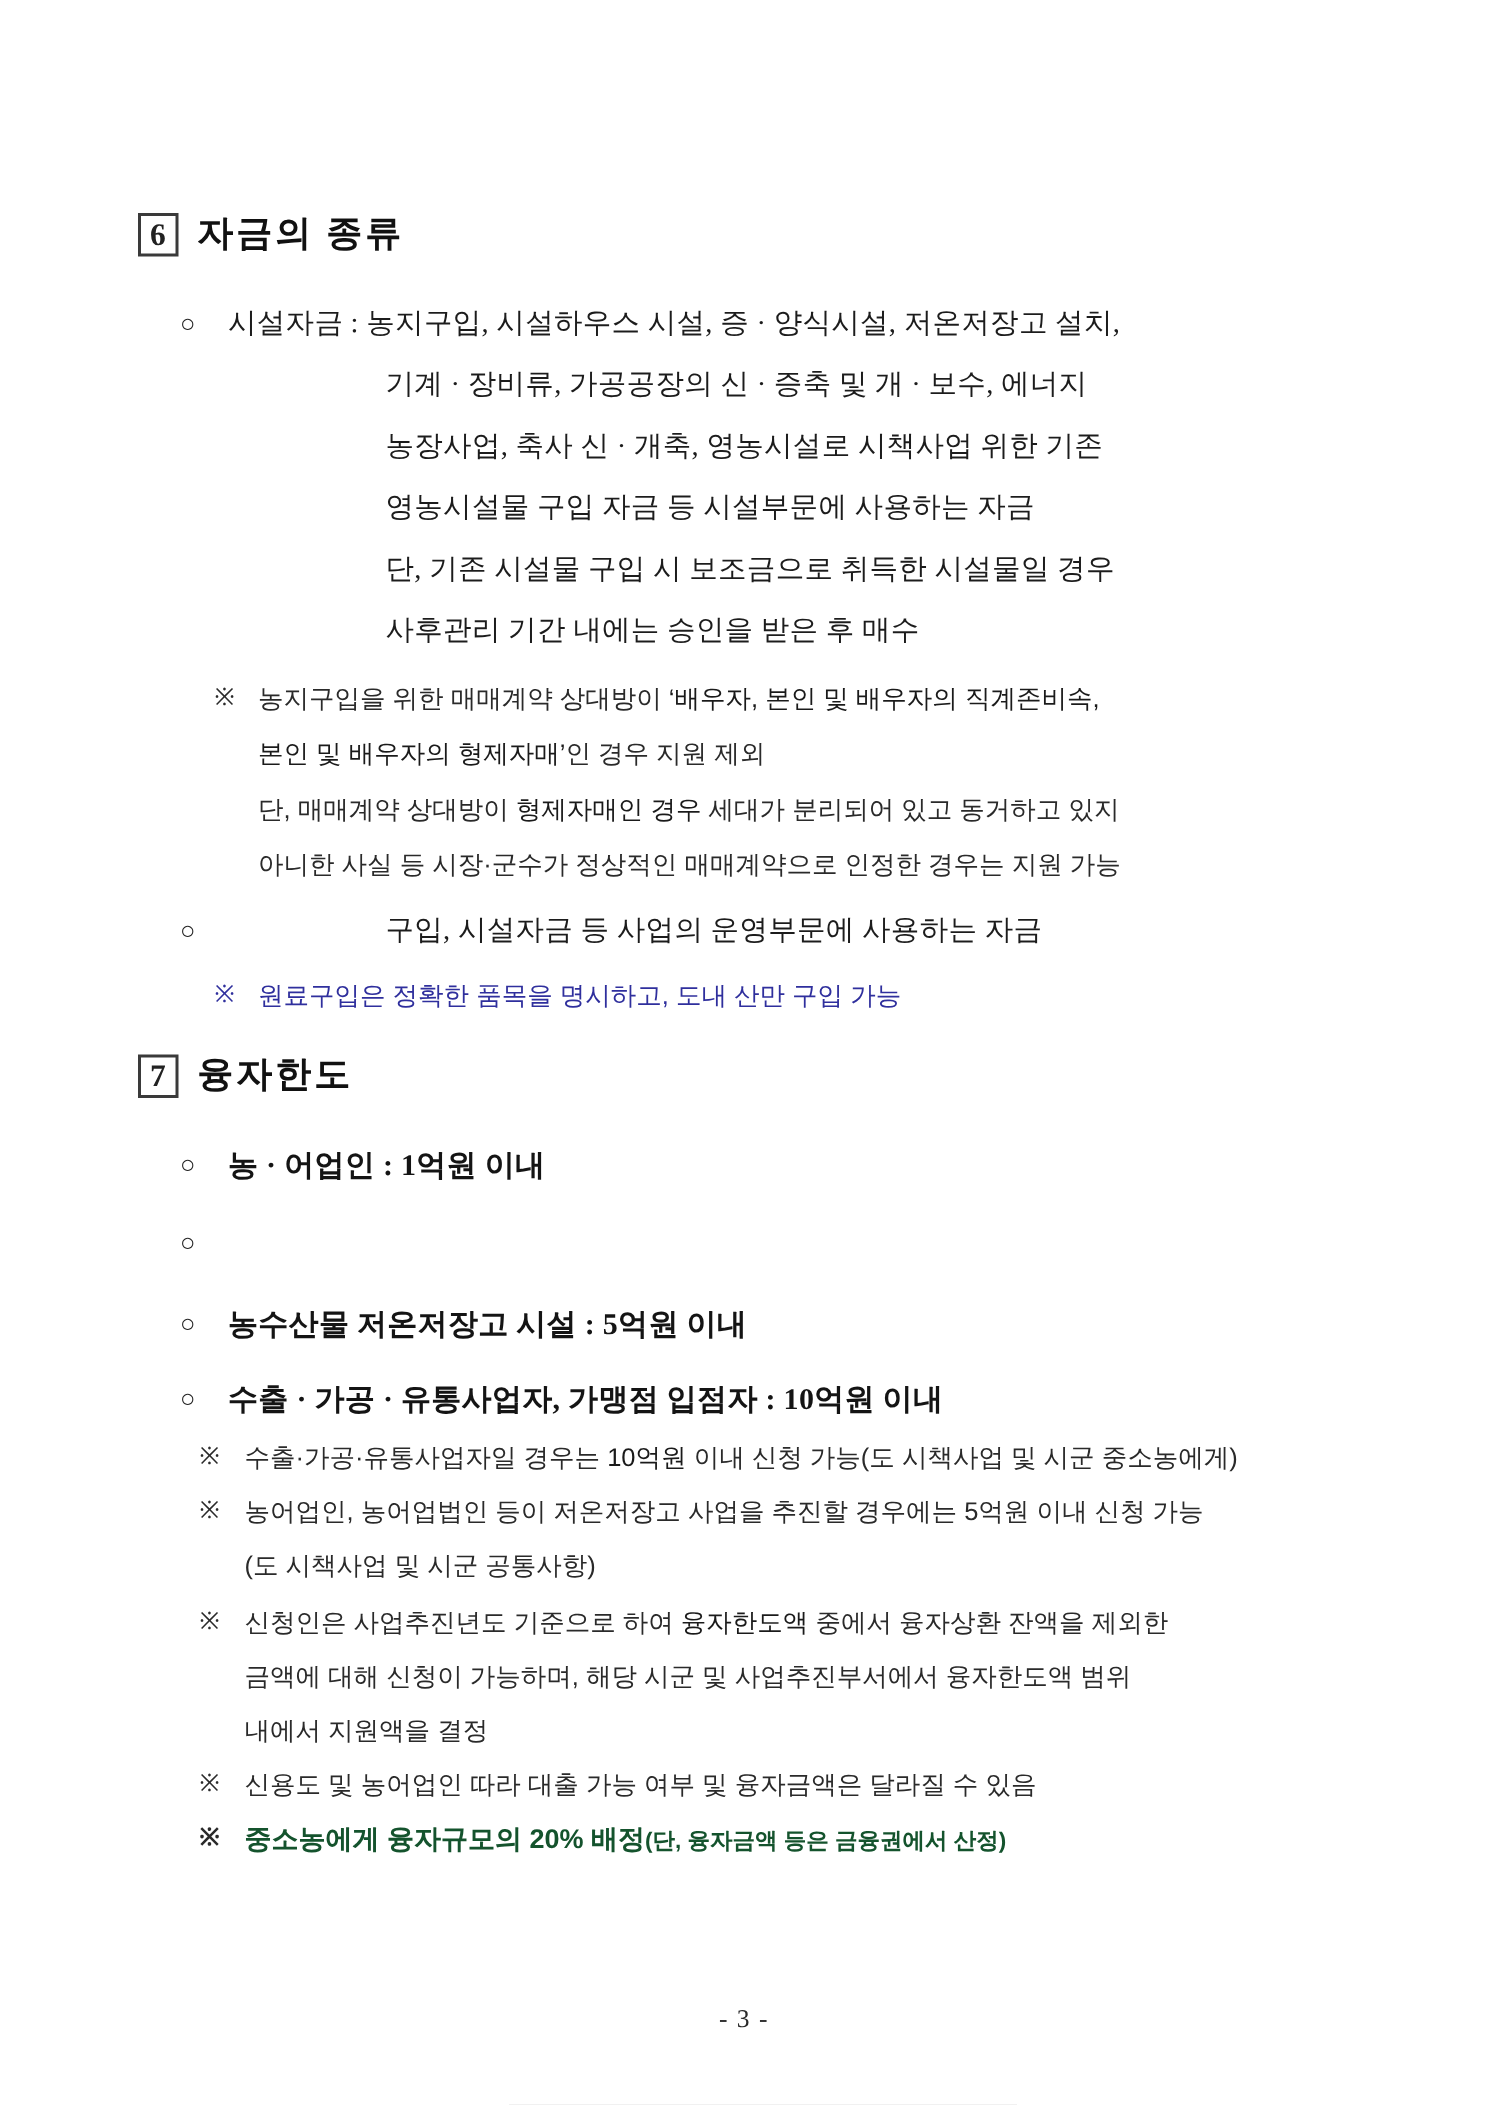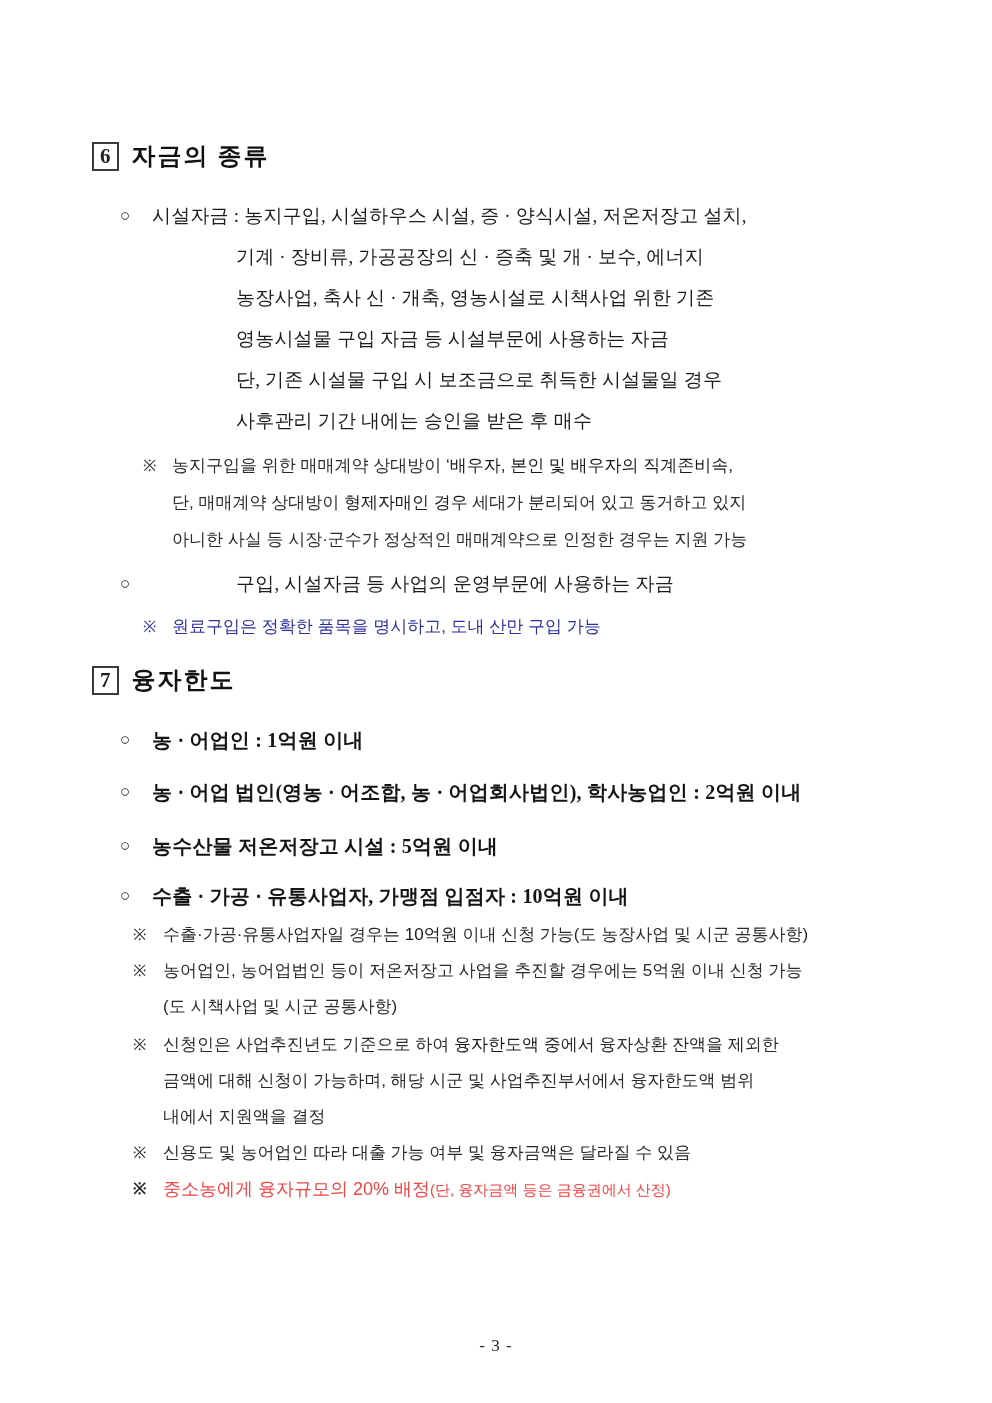--- a/index.html
+++ b/index.html
@@ -46,21 +46,21 @@
     line-height: 41px;
     color: #222;
   }
   .sline {
     font-size: 19px;
     line-height: 41px;
     white-space: nowrap;
     letter-spacing: 0.2px;
   }
   .sline .blabel { }
-  .cont { margin-left: 84px; }
+  .cont { margin-left: 105px; }
 
   
   .note { display: flex; font-family: "Liberation Sans", sans-serif; }
   .note6 { margin-left: 51px; }
   .note7 { margin-left: 41px; }
   .note .xmark {
     flex: 0 0 29px;
     width: 29px;
     font-size: 16px;
     line-height: 37px;
@@ -93,21 +93,21 @@
     color: #222;
   }
   .bbullet .btext {
     font-size: 20px;
     line-height: 30px;
     white-space: nowrap;
     letter-spacing: 0.2px;
   }
 
   
-  .note-strong .nline { font-weight: normal; font-size: 18px; color: #ef4444; }
+  .note-strong .nline { font-weight: bold; font-size: 18px; color: #14532d; }
   .note-strong .nline .paren { font-size: 15px; }
   .note-strong .xmark { font-weight: bold; }
 
   .footer {
     position: absolute;
     left: 0; right: 0;
     top: 1336px;
     text-align: center;
     font-size: 17px;
     color: #2a2a2a;
@@ -149,20 +149,23 @@
         </div>
       </div>
 
       <div class="note note6 mt6">
         <span class="xmark">※</span>
         <div>
           <div class="nline">
             <span>농지구입을 위한 매매계약 상대방이 </span><b>‘배우자, 본인 및 배우자의 직계존비속,</b>
           </div>
           <div class="nline">
+            <b>본인 및 배우자의 형제자매’</b><span>인 경우 지원 제외</span>
+          </div>
+          <div class="nline">
             <span>단, 매매계약 상대방이 </span><b>형제자매인 경우</b><span> 세대가 분리되어 있고 동거하고 있지</span>
           </div>
           <div class="nline">아니한 사실 등 시장·군수가 정상적인 매매계약으로 인정한 경우는 지원 가능</div>
         </div>
       </div>
 
       <div class="sbullet mt5">
         <span class="omark">○</span>
         <div>
           <div class="sline cont">구입, 시설자금 등 사업의 운영부문에 사용하는 자금</div>
@@ -180,35 +183,34 @@
         <span class="numbox">7</span>
         <span>융자한도</span>
       </h2>
 
       <div class="bbullet mt30">
         <span class="omark">○</span>
         <span class="btext">농 · 어업인 : 1억원 이내</span>
       </div>
       <div class="bbullet mt22">
         <span class="omark">○</span>
-        <span class="btext">농 · 어업 법인(영농 · 어조합, 농 · 어업회사법인), 학사농업인 : 2억원 이내</span>
       </div>
       <div class="bbullet mt24">
         <span class="omark">○</span>
         <span class="btext">농수산물 저온저장고 시설 : 5억원 이내</span>
       </div>
       <div class="bbullet mt20">
         <span class="omark">○</span>
         <span class="btext">수출 · 가공 · 유통사업자, 가맹점 입점자 : 10억원 이내</span>
       </div>
 
       <div class="note note7 mt6">
         <span class="xmark">※</span>
         <div class="nline">
-          <span>수출·가공·유통사업자일 경우는 </span><b>10억원</b><span> 이내 신청 가능(도 농장사업 및 시군 공통사항)</span>
+          <span>수출·가공·유통사업자일 경우는 </span><b>10억원</b><span> 이내 신청 가능(도 시책사업 및 시군 중소농에게)</span>
         </div>
       </div>
 
       <div class="note note7">
         <span class="xmark">※</span>
         <div>
           <div class="nline">농어업인, 농어업법인 등이 저온저장고 사업을 추진할 경우에는 5억원 이내 신청 가능</div>
           <div class="nline">(도 시책사업 및 시군 공통사항)</div>
         </div>
       </div>

